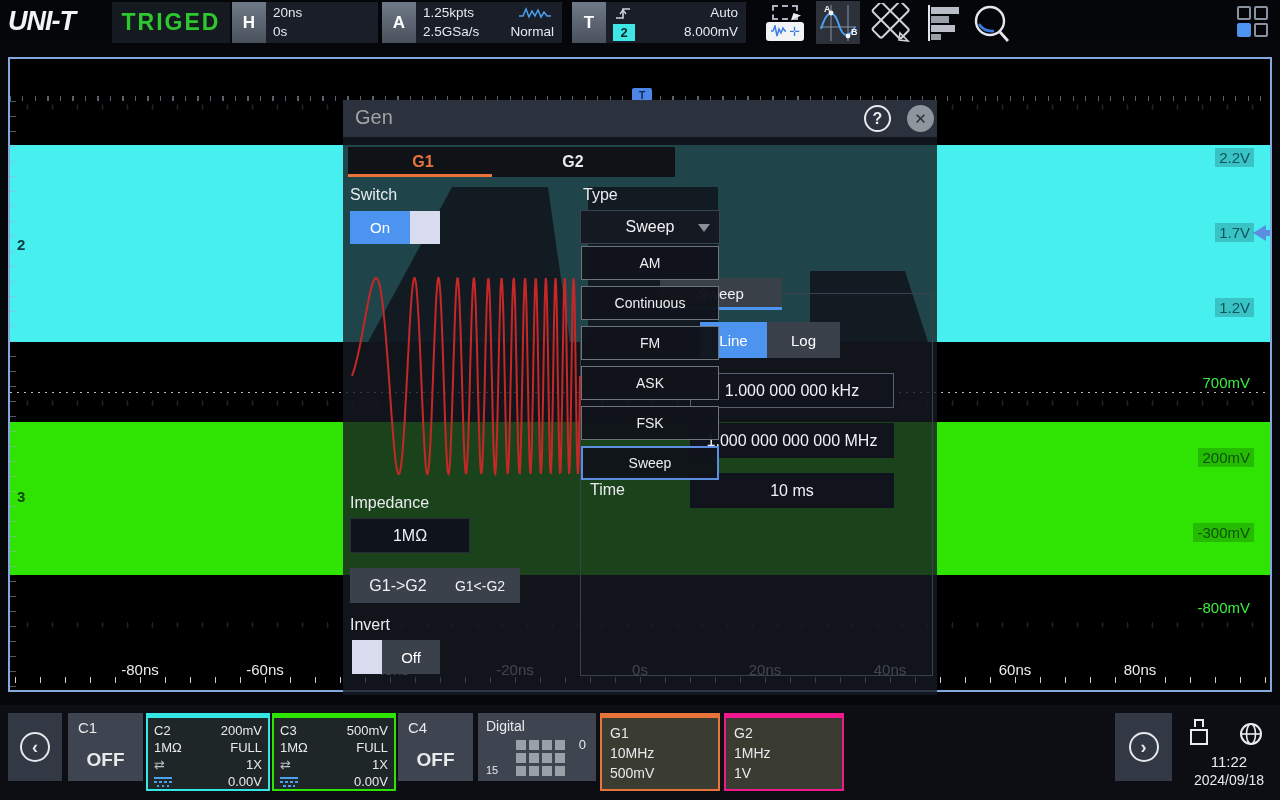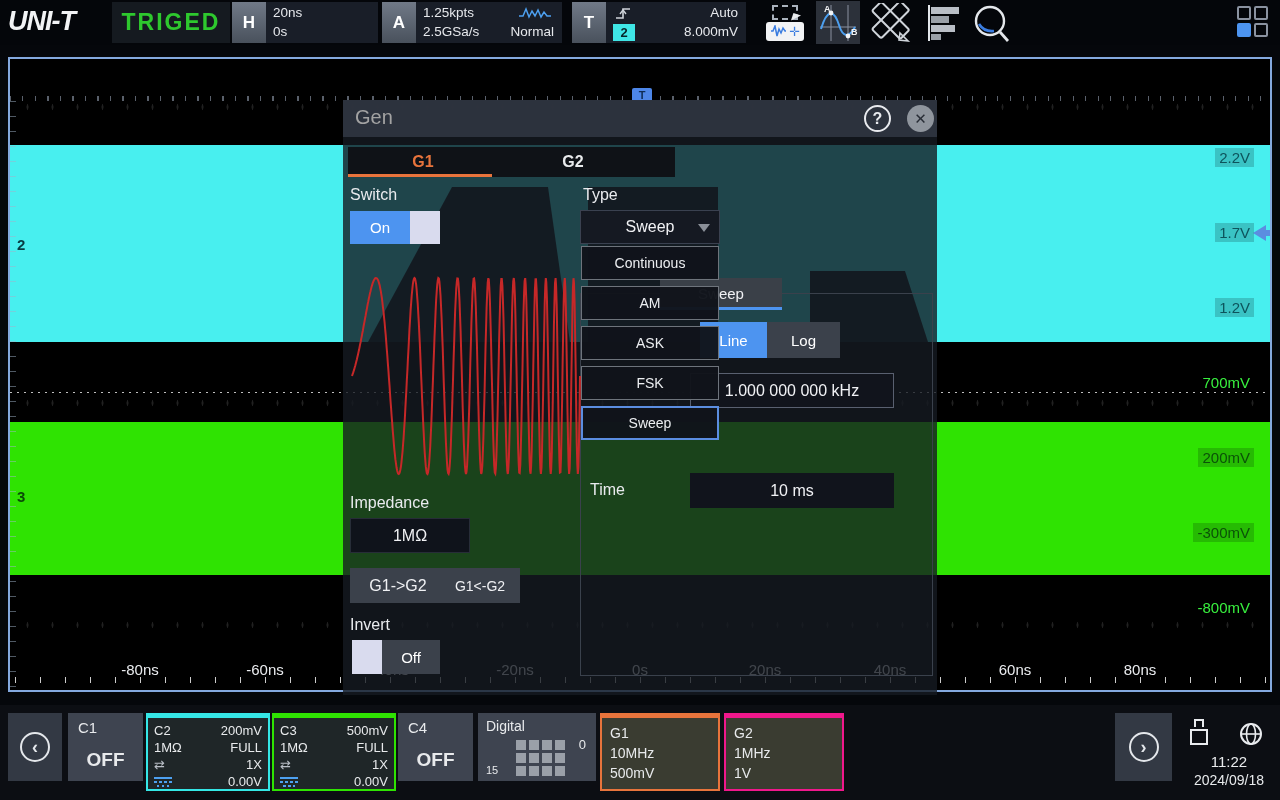--- a/index.html
+++ b/index.html
@@ -290,30 +290,32 @@
       <span>Sweep</span>
       <i class="caret"></i>
     </div>
 
     <div class="abs rpanel"></div>
     <div class="abs sweeptab">Sweep</div>
     <div class="abs sweepline"></div>
     <div class="abs segbtn" style="left:357px;top:222px;width:67px;background:#4d94f0;">Line</div>
     <div class="abs segbtn" style="left:424px;top:222px;width:73px;background:#3b414b;">Log</div>
     <div class="abs field" style="top:273px;border:1px solid #596070;">1.000 000 000 kHz</div>
+    <div class="abs field" style="top:323px;">1.000 000 000 000 MHz</div>
     <span class="abs dlabel" style="left:247px;top:381px;">Time</span>
     <div class="abs field" style="top:373px;">10 ms</div>
 
     <svg class="abs" style="left:7px;top:170px;" width="232" height="210" viewBox="0 0 232 210">
       <path fill="none" stroke="#c62828" stroke-width="2" d="M2.0,106.0 L2.5,104.5 L3.1,102.9 L3.6,101.2 L4.2,99.4 L4.7,97.5 L5.3,95.6 L5.8,93.5 L6.3,91.4 L6.9,89.2 L7.4,86.9 L8.0,84.6 L8.5,82.1 L9.1,79.6 L9.6,77.0 L10.1,74.4 L10.7,71.7 L11.2,68.9 L11.8,66.1 L12.3,63.2 L12.9,60.4 L13.4,57.4 L13.9,54.5 L14.5,51.6 L15.0,48.6 L15.6,45.7 L16.1,42.7 L16.7,39.8 L17.2,36.9 L17.7,34.1 L18.3,31.4 L18.8,28.7 L19.4,26.1 L19.9,23.6 L20.5,21.3 L21.0,19.1 L21.5,17.0 L22.1,15.1 L22.6,13.4 L23.2,11.9 L23.7,10.6 L24.3,9.6 L24.8,8.8 L25.3,8.2 L25.9,8.0 L26.4,8.1 L27.0,8.5 L27.5,9.2 L28.1,10.2 L28.6,11.7 L29.1,13.4 L29.7,15.6 L30.2,18.2 L30.8,21.1 L31.3,24.4 L31.9,28.1 L32.4,32.3 L32.9,36.8 L33.5,41.7 L34.0,46.9 L34.6,52.5 L35.1,58.5 L35.7,64.8 L36.2,71.4 L36.7,78.2 L37.3,85.3 L37.8,92.6 L38.4,100.1 L38.9,107.6 L39.5,115.3 L40.0,123.0 L40.5,130.7 L41.1,138.3 L41.6,145.8 L42.2,153.1 L42.7,160.1 L43.3,166.9 L43.8,173.2 L44.3,179.1 L44.9,184.6 L45.4,189.4 L46.0,193.7 L46.5,197.3 L47.1,200.2 L47.6,202.3 L48.1,203.6 L48.7,204.0 L49.2,203.6 L49.8,202.2 L50.3,200.0 L50.9,196.8 L51.4,192.8 L51.9,187.8 L52.5,182.0 L53.0,175.3 L53.6,167.8 L54.1,159.7 L54.7,150.8 L55.2,141.4 L55.7,131.6 L56.3,121.3 L56.8,110.8 L57.4,100.1 L57.9,89.4 L58.5,78.8 L59.0,68.5 L59.5,58.6 L60.1,49.1 L60.6,40.4 L61.2,32.4 L61.7,25.4 L62.3,19.4 L62.8,14.6 L63.3,11.1 L63.9,8.8 L64.4,8.0 L65.0,8.6 L65.5,10.7 L66.1,14.2 L66.6,19.2 L67.1,25.6 L67.7,33.3 L68.2,42.3 L68.8,52.4 L69.3,63.4 L69.9,75.2 L70.4,87.6 L70.9,100.5 L71.5,113.5 L72.0,126.5 L72.6,139.2 L73.1,151.4 L73.7,162.8 L74.2,173.2 L74.7,182.4 L75.3,190.2 L75.8,196.4 L76.4,200.8 L76.9,203.4 L77.5,204.0 L78.0,202.5 L78.5,199.0 L79.1,193.6 L79.6,186.2 L80.2,177.0 L80.7,166.2 L81.3,154.0 L81.8,140.6 L82.3,126.4 L82.9,111.6 L83.4,96.6 L84.0,81.7 L84.5,67.3 L85.1,53.8 L85.6,41.4 L86.1,30.6 L86.7,21.7 L87.2,14.8 L87.8,10.2 L88.3,8.1 L88.9,8.6 L89.4,11.7 L89.9,17.3 L90.5,25.3 L91.0,35.7 L91.6,48.0 L92.1,62.1 L92.7,77.4 L93.2,93.7 L93.7,110.4 L94.3,127.1 L94.8,143.3 L95.4,158.4 L95.9,172.0 L96.5,183.6 L97.0,192.9 L97.5,199.6 L98.1,203.2 L98.6,203.9 L99.2,201.3 L99.7,195.6 L100.3,186.9 L100.8,175.5 L101.3,161.7 L101.9,146.0 L102.4,128.7 L103.0,110.6 L103.5,92.3 L104.1,74.4 L104.6,57.4 L105.1,42.2 L105.7,29.2 L106.2,19.0 L106.8,12.0 L107.3,8.4 L107.9,8.5 L108.4,12.4 L108.9,19.9 L109.5,30.7 L110.0,44.6 L110.6,61.0 L111.1,79.2 L111.7,98.6 L112.2,118.5 L112.7,137.8 L113.3,156.0 L113.8,172.1 L114.4,185.5 L114.9,195.6 L115.5,201.9 L116.0,204.0 L116.5,201.8 L117.1,195.5 L117.6,185.0 L118.2,171.0 L118.7,154.0 L119.3,134.7 L119.8,114.0 L120.3,92.9 L120.9,72.2 L121.4,53.1 L122.0,36.4 L122.5,23.1 L123.1,13.6 L123.6,8.7 L124.1,8.5 L124.7,13.2 L125.2,22.6 L125.8,36.2 L126.3,53.5 L126.9,73.5 L127.4,95.2 L127.9,117.7 L128.5,139.6 L129.0,159.8 L129.6,177.2 L130.1,190.8 L130.7,199.9 L131.2,203.8 L131.7,202.4 L132.3,195.6 L132.8,183.8 L133.4,167.5 L133.9,147.6 L134.5,125.3 L135.0,101.7 L135.5,78.4 L136.1,56.5 L136.6,37.5 L137.2,22.6 L137.7,12.6 L138.3,8.2 L138.8,9.7 L139.3,17.2 L139.9,30.2 L140.4,48.0 L141.0,69.5 L141.5,93.4 L142.1,118.2 L142.6,142.2 L143.1,164.1 L143.7,182.2 L144.2,195.3 L144.8,202.7 L145.3,203.6 L145.9,197.9 L146.4,186.1 L146.9,168.7 L147.5,147.0 L148.0,122.4 L148.6,96.6 L149.1,71.3 L149.7,48.4 L150.2,29.5 L150.7,16.0 L151.3,8.9 L151.8,8.9 L152.4,15.9 L152.9,29.5 L153.5,48.8 L154.0,72.5 L154.5,98.7 L155.1,125.6 L155.6,151.1 L156.2,173.2 L156.7,190.2 L157.3,200.8 L157.8,204.0 L158.3,199.5 L158.9,187.6 L159.4,169.3 L160.0,145.8 L160.5,119.0 L161.1,91.1 L161.6,64.3 L162.1,40.8 L162.7,22.7 L163.2,11.4 L163.8,8.0 L164.3,12.9 L164.9,25.6 L165.4,45.3 L165.9,70.2 L166.5,98.2 L167.0,127.1 L167.6,154.2 L168.1,177.1 L168.7,193.8 L169.2,202.7 L169.7,203.0 L170.3,194.6 L170.8,178.1 L171.4,155.0 L171.9,127.3 L172.5,97.5 L173.0,68.5 L173.5,42.9 L174.1,23.1 L174.6,11.1 L175.2,8.2 L175.7,14.5 L176.3,29.7 L176.8,52.3 L177.3,80.3 L177.9,110.8 L178.4,140.9 L179.0,167.7 L179.5,188.4 L180.1,200.8 L180.6,203.8 L181.1,196.8 L181.7,180.6 L182.2,156.6 L182.8,127.4 L183.3,95.9 L183.9,65.3 L184.4,38.9 L184.9,19.5 L185.5,9.3 L186.0,9.3 L186.6,19.8 L187.1,39.5 L187.7,66.6 L188.2,98.0 L188.7,130.3 L189.3,160.1 L189.8,184.0 L190.4,199.2 L190.9,204.0 L191.5,197.7 L192.0,181.1 L192.5,155.8 L193.1,124.8 L193.6,91.5 L194.2,59.8 L194.7,33.4 L195.3,15.4 L195.8,8.1 L196.3,12.3 L196.9,27.7 L197.4,52.5 L198.0,83.8 L198.5,117.9 L199.1,150.6 L199.6,177.9 L200.1,196.5 L200.7,203.9 L201.2,199.2 L201.8,182.9 L202.3,156.9 L202.9,124.4 L203.4,89.5 L203.9,56.6 L204.5,30.0 L205.0,13.0 L205.6,8.1 L206.1,15.8 L206.7,35.4 L207.2,64.3 L207.7,98.7 L208.3,134.2 L208.8,166.0 L209.4,189.9 L209.9,202.5 L210.5,202.1 L211.0,188.7 L211.5,163.9 L212.1,131.1 L212.6,94.7 L213.2,59.9 L213.7,31.4 L214.3,13.2 L214.8,8.1 L215.3,16.8 L215.9,38.2 L216.4,69.3 L217.0,105.7 L217.5,142.3 L218.1,173.7 L218.6,195.3 L219.1,203.9 L219.7,198.2 L220.2,178.8 L220.8,148.6 L221.3,112.0 L221.9,74.4 L222.4,41.4 L222.9,18.2 L223.5,8.2 L224.0,13.1 L224.6,32.3 L225.1,62.8 L225.7,100.1 L226.2,138.4 L226.7,171.7 L227.3,194.8 L227.8,203.9 L228.4,197.6 L228.9,176.7 L229.5,144.5 L230.0,106.0"></path>
     </svg>
 
     <div class="abs ddlist">
+      <div class="dditem">AM</div>
       <div class="dditem">Continuous</div>
-      <div class="dditem">AM</div>
+      <div class="dditem">FM</div>
       <div class="dditem">ASK</div>
       <div class="dditem">FSK</div>
       <div class="dditem sel">Sweep</div>
     </div>
 
     <span class="abs dlabel" style="left:7px;top:394px;">Impedance</span>
     <div class="abs btn-dark" style="left:7px;top:418px;width:120px;height:35px;">1MΩ</div>
 
     <div class="abs btn-grey" style="left:7px;top:468px;width:96px;height:35px;font-size:16px;">G1-&gt;G2</div>
     <div class="abs btn-grey" style="left:97px;top:468px;width:80px;height:35px;font-size:14px;">G1&lt;-G2</div>

